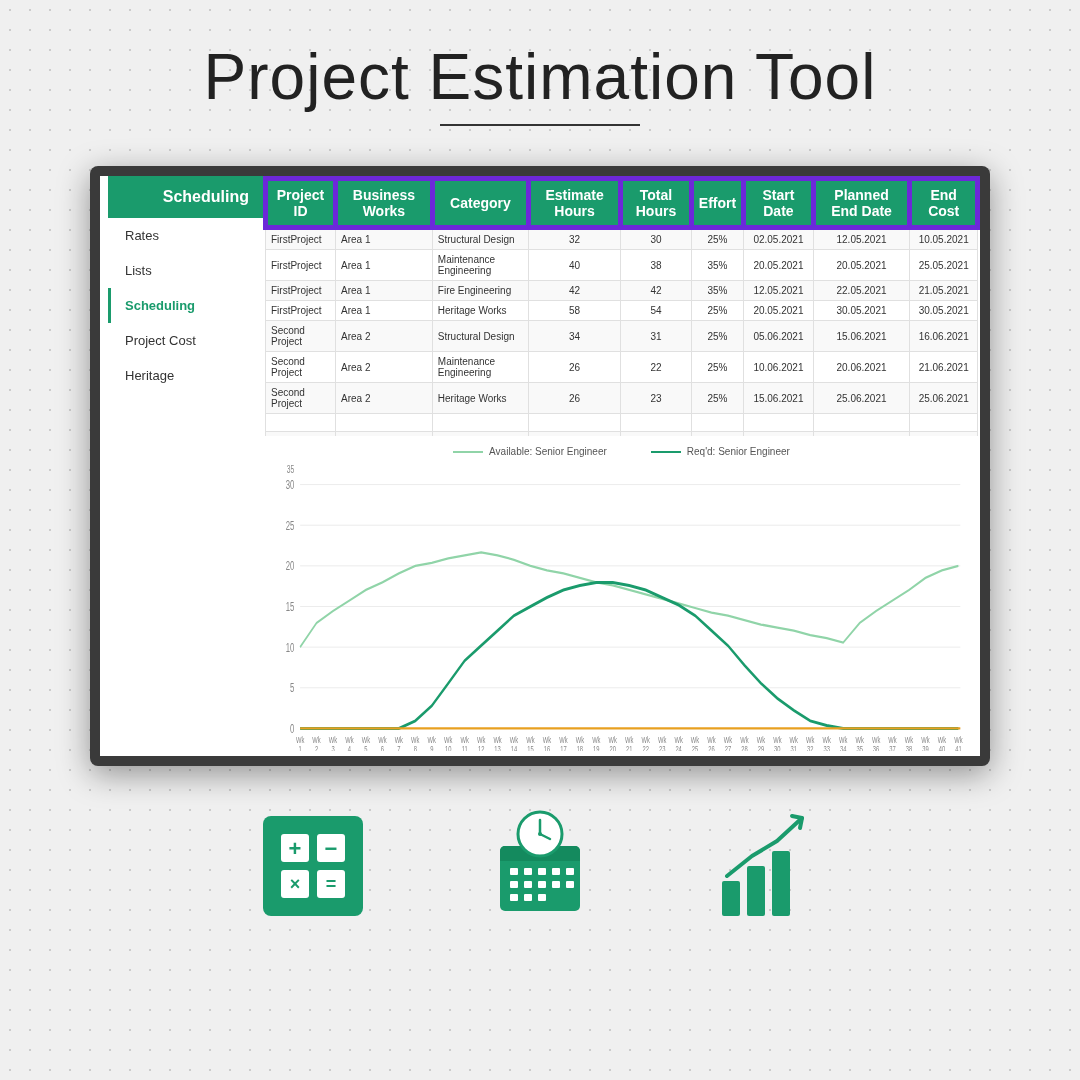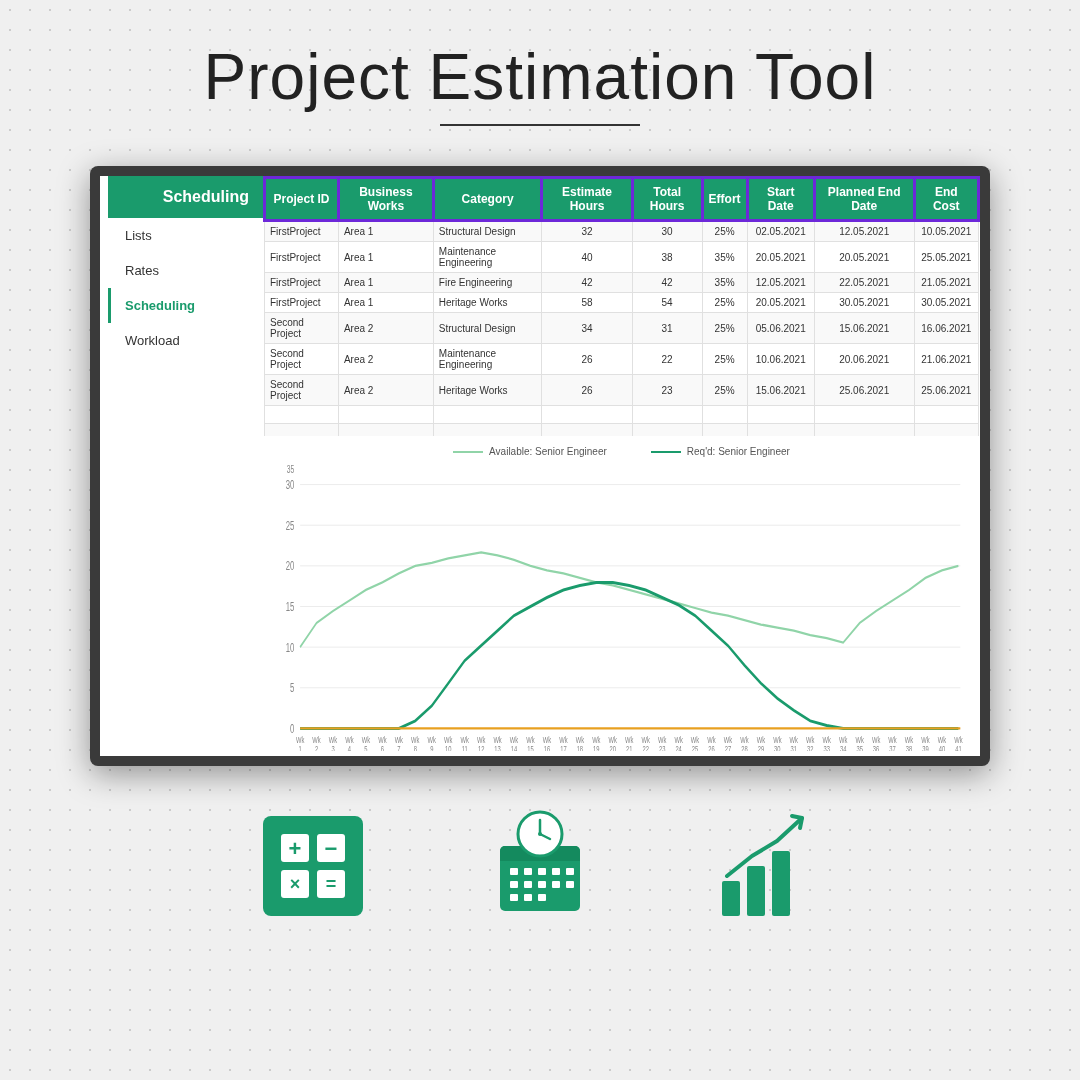--- a/index.html
+++ b/index.html
@@ -103,22 +103,22 @@
       font-size: 10px;
     }
     table thead tr {
       background: #1a9b6c;
       color: #fff;
     }
     table thead th {
       padding: 6px 5px;
       text-align: center;
       font-weight: 600;
-      font-size: 12px;
-      border: 3px solid #6d28d9;
+      font-size: 14px;
+      border: 5px solid #6d28d9;
     }
     table tbody tr:nth-child(odd) {
       background: #f9f9f9;
     }
     table tbody tr:nth-child(even) {
       background: #ffffff;
     }
     table tbody td {
       padding: 4px 5px;
       border: 1px solid #e0e0e0;
@@ -197,24 +197,25 @@
 <div class="title-area">
   <h1 class="main-title">Project Estimation Tool</h1>
   <div class="title-underline"></div>
 </div>
 
 <div class="screenshot-container">
   <div class="app-window">
 
     <div class="sidebar">
       <div class="sidebar-header">Scheduling</div>
+      <div class="sidebar-item">Rates</div>
       <div class="sidebar-item">Lists</div>
-      <div class="sidebar-item">Rates</div>
       <div class="sidebar-item active">Scheduling</div>
-      <div class="sidebar-item">Workload</div>
+      <div class="sidebar-item">Project Cost</div>
+      <div class="sidebar-item">Heritage</div>
     </div>
 
     <div class="main-content">
 
       <div class="table-area">
         <table>
           <thead>
             <tr>
               <th>Project ID</th>
               <th>Business Works</th>

